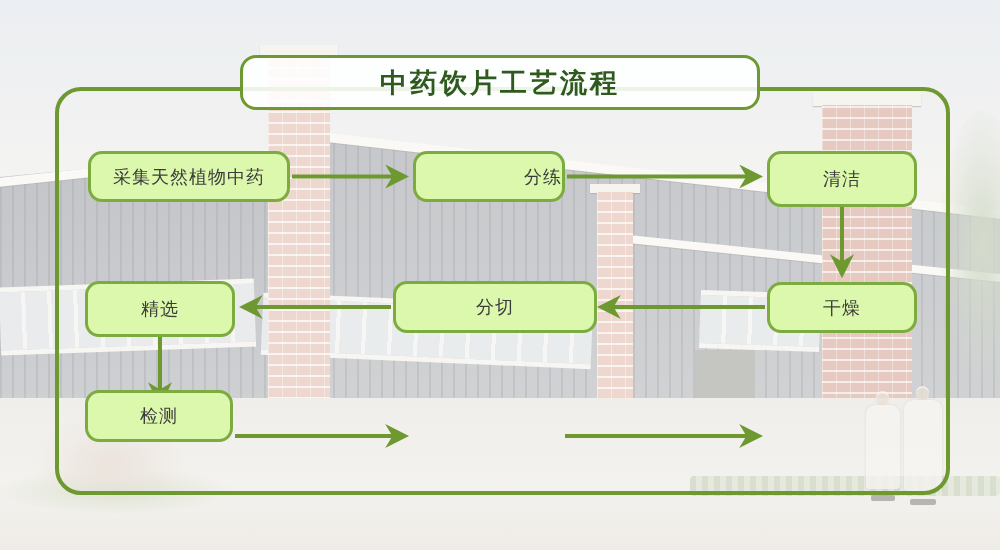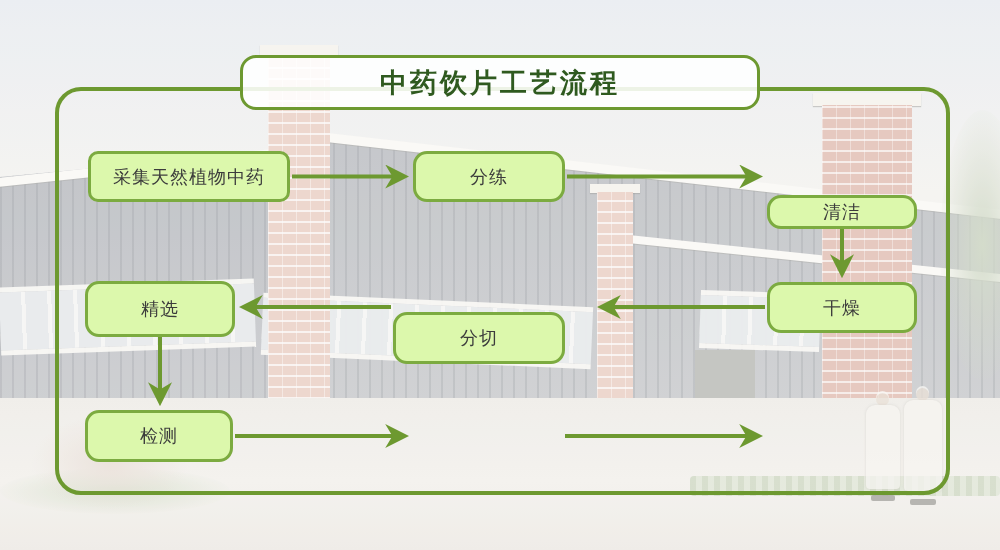--- a/index.html
+++ b/index.html
@@ -71,27 +71,27 @@
   .frame{position:absolute;left:55px;top:87px;width:895px;height:408px;box-sizing:border-box;
     border:4px solid var(--line);border-radius:26px;}
   .title-box{position:absolute;left:240px;top:55px;width:520px;height:55px;box-sizing:border-box;
     background:rgba(255,255,255,.88);border:3px solid var(--line);border-radius:16px;
     display:flex;align-items:center;justify-content:center;z-index:3;}
   .title-box span{font-size:27px;font-weight:bold;letter-spacing:3px;color:var(--title-text);}
   .node{position:absolute;box-sizing:border-box;z-index:2;
     background:var(--node-fill);border:3px solid var(--node-border);border-radius:14px;
     display:flex;align-items:center;justify-content:center;
     font-size:18px;letter-spacing:1px;color:var(--node-text);}
-  .n-collect{left:88px;top:151px;width:202px;height:51px;border-radius:10px;}
-  .n-refine{left:413px;top:151px;width:152px;height:51px;}
-  .n-clean{left:767px;top:151px;width:150px;height:34px;margin-top:44px;}
+  .n-collect{left:88px;top:151px;width:202px;height:51px;}
+  .n-refine{left:413px;top:151px;width:152px;height:51px;justify-content:flex-end;}
+  .n-clean{left:767px;top:151px;width:150px;height:56px;}
   .n-dry{left:767px;top:282px;width:150px;height:51px;}
-  .n-cut{left:393px;top:281px;width:172px;height:52px;margin-top:31px;}
+  .n-cut{left:393px;top:281px;width:204px;height:52px;}
   .n-select{left:85px;top:281px;width:150px;height:56px;}
-  .n-test{left:85px;top:410px;width:148px;height:52px;}
+  .n-test{left:85px;top:390px;width:148px;height:52px;}
   .n-pack{left:413px;top:410px;width:150px;height:52px;}
   .n-store{left:767px;top:408px;width:150px;height:53px;}
   svg.edges{position:absolute;inset:0;z-index:1;}
   .edge{stroke:var(--line);stroke-width:4;fill:none;}
 </style>
 </head>
 <body>
 
 <div class="stage">
 

